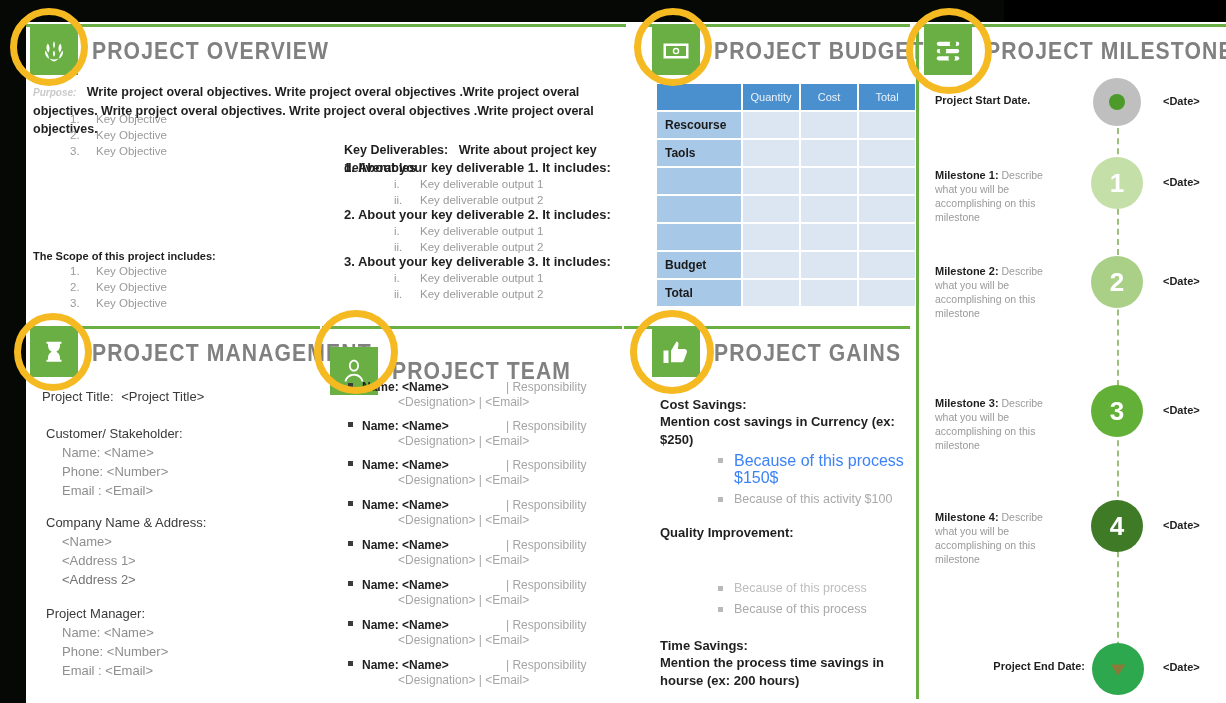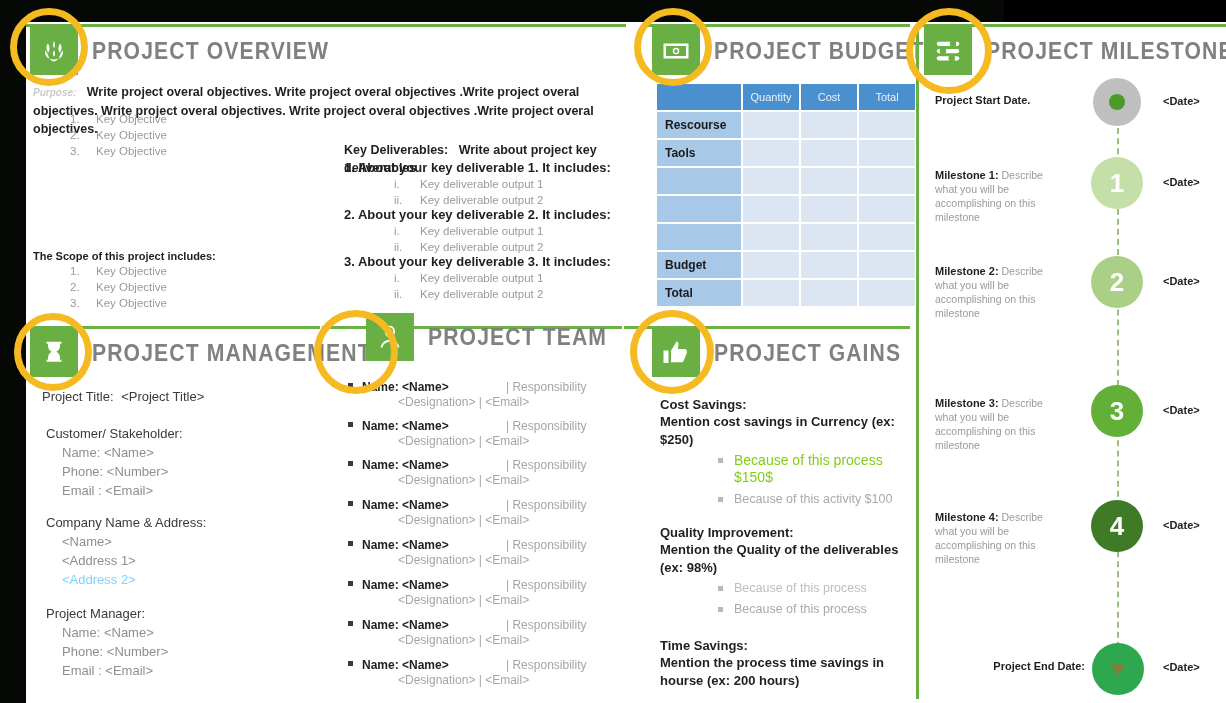--- a/index.html
+++ b/index.html
@@ -257,32 +257,32 @@
    <div>Customer/ Stakeholder:</div>
    <div style="margin-left:16px;color:#8e8e8e;">Name: &lt;Name&gt;</div>
    <div style="margin-left:16px;color:#8e8e8e;">Phone: &lt;Number&gt;</div>
    <div style="margin-left:16px;color:#8e8e8e;">Email : &lt;Email&gt;</div>
  </div>
 
  <div class="blk" style="left:46px;top:513px;font-size:13px;color:#3a3a3a;line-height:19px;">
    <div>Company Name &amp;  Address:</div>
    <div style="margin-left:16px;color:#8e8e8e;">&lt;Name&gt;</div>
    <div style="margin-left:16px;color:#8e8e8e;">&lt;Address 1&gt;</div>
-   <div style="margin-left:16px;color:#7dd3fc;">&lt;Address 2&gt;</div>
+   <div style="margin-left:16px;color:#737373;">&lt;Address 2&gt;</div>
  </div>
 
  <div class="blk" style="left:46px;top:604px;font-size:13px;color:#3a3a3a;line-height:19px;">
    <div>Project Manager:</div>
    <div style="margin-left:16px;color:#8e8e8e;">Name: &lt;Name&gt;</div>
    <div style="margin-left:16px;color:#8e8e8e;">Phone: &lt;Number&gt;</div>
    <div style="margin-left:16px;color:#8e8e8e;">Email : &lt;Email&gt;</div>
  </div>
 
  <div class="sec-rule" style="left:322px;top:326px;width:300px;"></div>
- <div class="sec-head" style="left:330px;top:313px;margin-left:36px;">
+ <div class="sec-head" style="left:330px;top:347px;">
    <div class="ico">
      <svg viewBox="0 0 24 24">
           <path d="M12 3c2.3 0 4 2.1 4 4.7S14.3 12.4 12 12.4 8 10.3 8 7.7 9.7 3 12 3zm0 1.4c-1.5 0-2.6 1.5-2.6 3.3S10.5 11 12 11s2.6-1.5 2.6-3.3S13.5 4.4 12 4.4zM4.5 20.4c.4-3.5 3.6-6.2 7.5-6.2s7.1 2.7 7.5 6.2H18c-.4-2.6-2.9-4.7-6-4.7s-5.6 2.1-6 4.7H4.5z"></path>
         </svg>
    </div>
    <div class="sec-title">PROJECT TEAM</div>
  </div>
 
  <div class="team-row" style="left:348px;top:380px;width:280px;">
    <span class="bullet"></span>
@@ -341,33 +341,32 @@
         </svg>
    </div>
    <div class="sec-title">PROJECT GAINS</div>
  </div>
 
  <div class="blk" style="left:660px;top:397px;width:250px;">
    <div class="p" style="font-size:13px;">Cost Savings:</div>
    <div class="p" style="font-size:13px;line-height:18px;">Mention cost savings in Currency (ex: $250)</div>
  </div>
  <div class="blk" style="left:718px;top:452px;width:200px;">
-   <div style="position:relative;padding-left:16px;font-size:14px;line-height:17px;color:#84cc16;">
+   <div style="position:relative;padding-left:16px;font-size:16px;line-height:17px;color:#3b82f6;">
      <span class="sq" style="left:0;top:6px;"></span>
      <span>Because of this process $150$</span>
    </div>
    <div style="position:relative;padding-left:16px;font-size:12.5px;line-height:17px;color:#a9a9a9;margin-top:5px;">
      <span class="sq" style="left:0;top:6px;"></span>
      <span>Because of this activity  $100</span>
    </div>
  </div>
 
  <div class="blk" style="left:660px;top:525px;width:250px;">
    <div class="p" style="font-size:13px;">Quality Improvement:</div>
-   <div class="p" style="font-size:13px;line-height:18px;">Mention the Quality of the deliverables (ex: 98%)</div>
  </div>
  <div class="blk" style="left:718px;top:580px;width:200px;">
    <div style="position:relative;padding-left:16px;font-size:12.5px;line-height:17px;color:#bdbdbd;">
      <span class="sq" style="left:0;top:6px;"></span>
      <span>Because of this process</span>
    </div>
    <div style="position:relative;padding-left:16px;font-size:12.5px;line-height:17px;color:#a9a9a9;margin-top:4px;">
      <span class="sq" style="left:0;top:6px;"></span>
      <span>Because of this process</span>
    </div>

